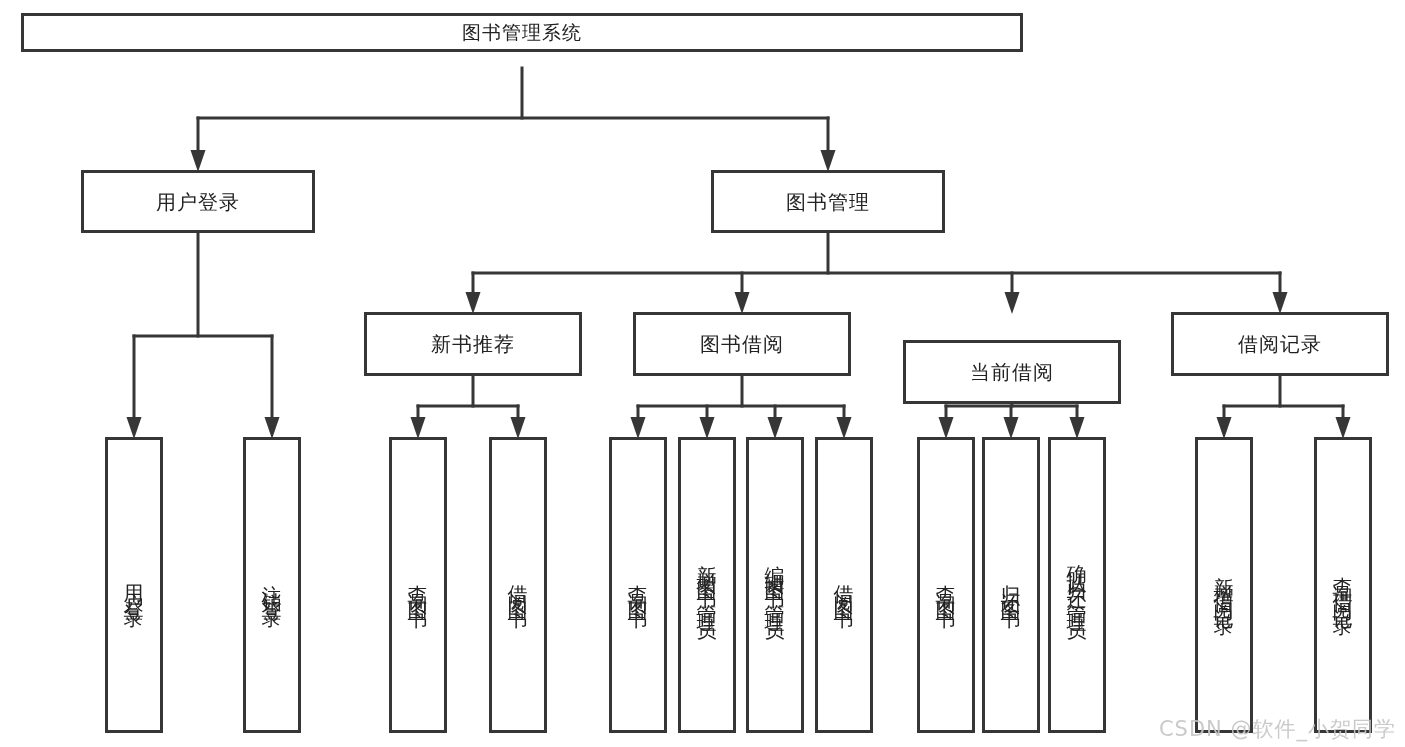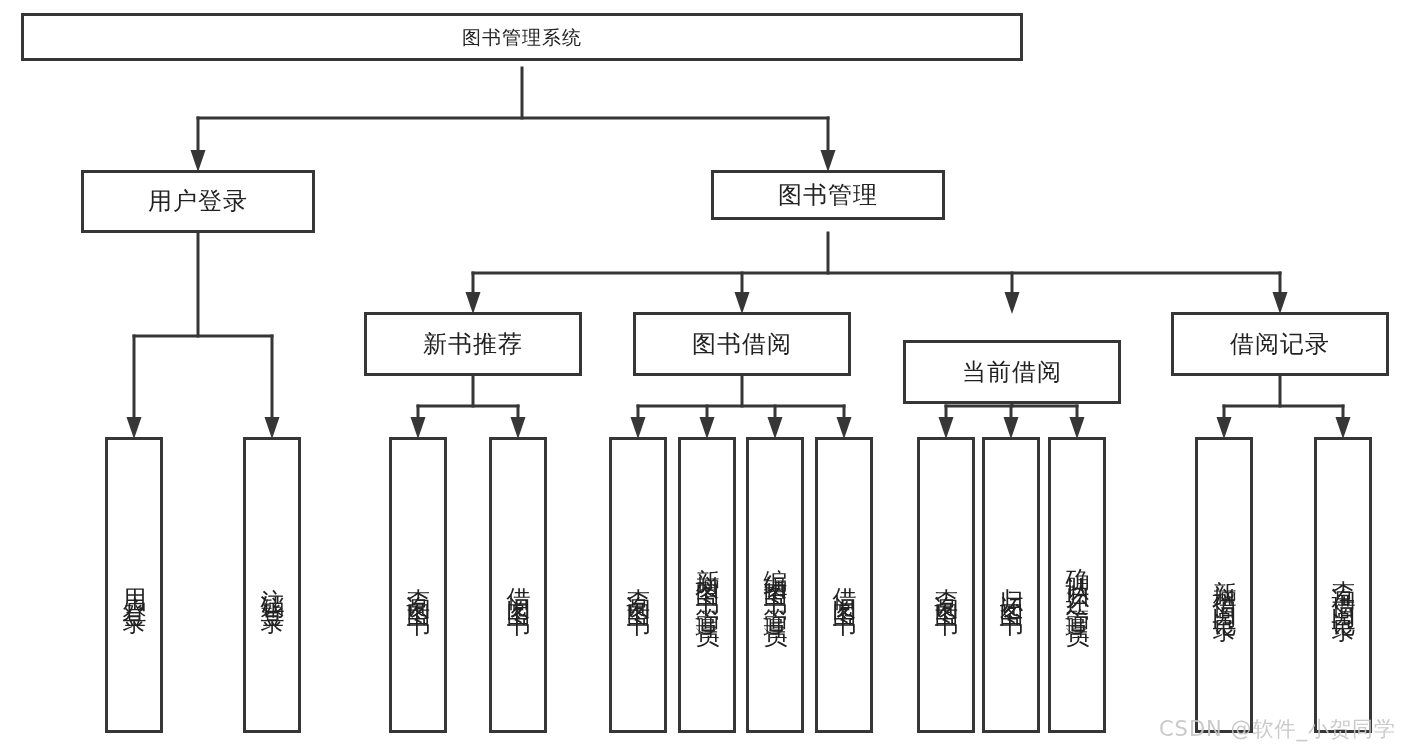--- a/index.html
+++ b/index.html
@@ -14,21 +14,21 @@
   #nodes{position:absolute;left:0;top:0;width:1405px;height:747px;z-index:2;}
   .box{
     position:absolute;
     box-sizing:border-box;
     background:#ffffff;
     border:3px solid #363636;
     display:flex;align-items:center;justify-content:center;
     color:#222222;
   }
   .box .label{
-    font-size:24px;
+    font-size:20px;
     line-height:1.2;
     white-space:nowrap;
     color:#222222;
   }
   .box.h .label{letter-spacing:1px;}
   .box.root .label{font-size:19px;}
   .box.v .label{
     writing-mode:vertical-rl;
     text-orientation:mixed;
     letter-spacing:8px;
@@ -96,27 +96,27 @@
       <line x1="1077" y1="406" x2="1077" y2="421" stroke="#363636" stroke-width="3" stroke-linecap="square"></line>
       <polygon points="1077,439 1069.5,417 1084.5,417" fill="#363636"></polygon>
       <line x1="1280" y1="376" x2="1280" y2="406" stroke="#363636" stroke-width="3" stroke-linecap="square"></line>
       <line x1="1224" y1="406" x2="1343" y2="406" stroke="#363636" stroke-width="3" stroke-linecap="square"></line>
       <line x1="1224" y1="406" x2="1224" y2="421" stroke="#363636" stroke-width="3" stroke-linecap="square"></line>
       <polygon points="1224,439 1216.5,417 1231.5,417" fill="#363636"></polygon>
       <line x1="1343" y1="406" x2="1343" y2="421" stroke="#363636" stroke-width="3" stroke-linecap="square"></line>
       <polygon points="1343,439 1335.5,417 1350.5,417" fill="#363636"></polygon>
     </svg>
   <div id="nodes">
-      <div class="box h root" style="left: 21px; top: 13px; width: 1002px; height: 48px;">
+      <div class="box h root" style="left: 21px; top: 13px; width: 1002px; height: 39px;">
         <span class="label">图书管理系统</span>
       </div>
       <div class="box h" style="left: 81px; top: 170px; width: 234px; height: 63px;">
         <span class="label">用户登录</span>
       </div>
-      <div class="box h" style="left: 711px; top: 170px; width: 234px; height: 50px;">
+      <div class="box h" style="left: 711px; top: 170px; width: 234px; height: 63px;">
         <span class="label">图书管理</span>
       </div>
       <div class="box h" style="left: 364px; top: 312px; width: 218px; height: 64px; text-align: center;">
         <span class="label">新书推荐</span>
       </div>
       <div class="box h" style="left: 633px; top: 312px; width: 218px; height: 64px;">
         <span class="label">图书借阅</span>
       </div>
       <div class="box h" style="left: 903px; top: 312px; width: 218px; height: 64px; margin-top: 28px;">
         <span class="label">当前借阅</span>

